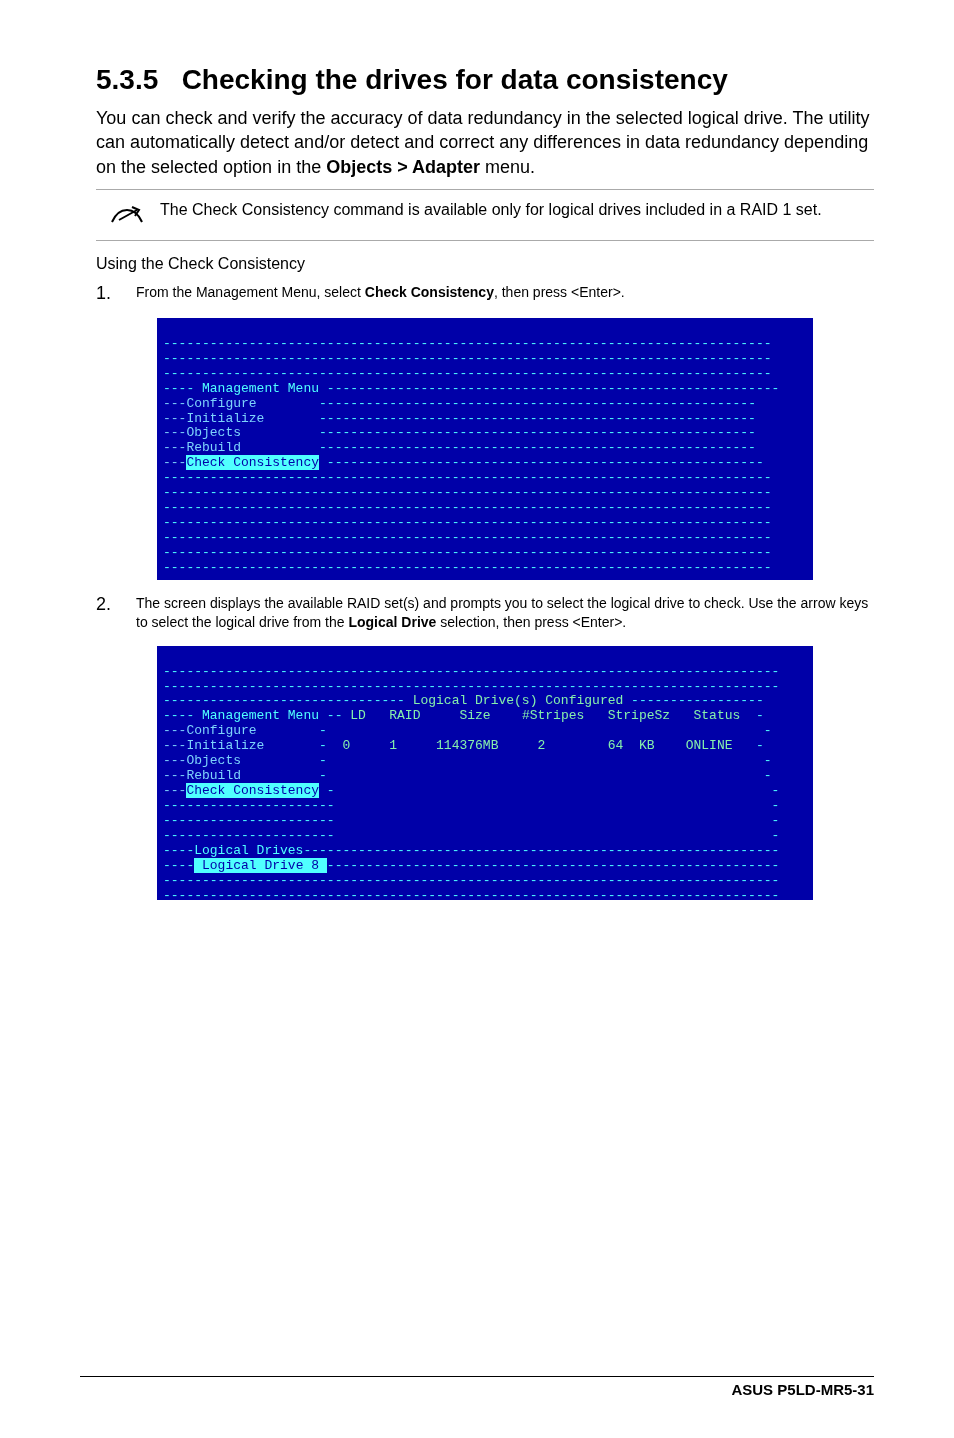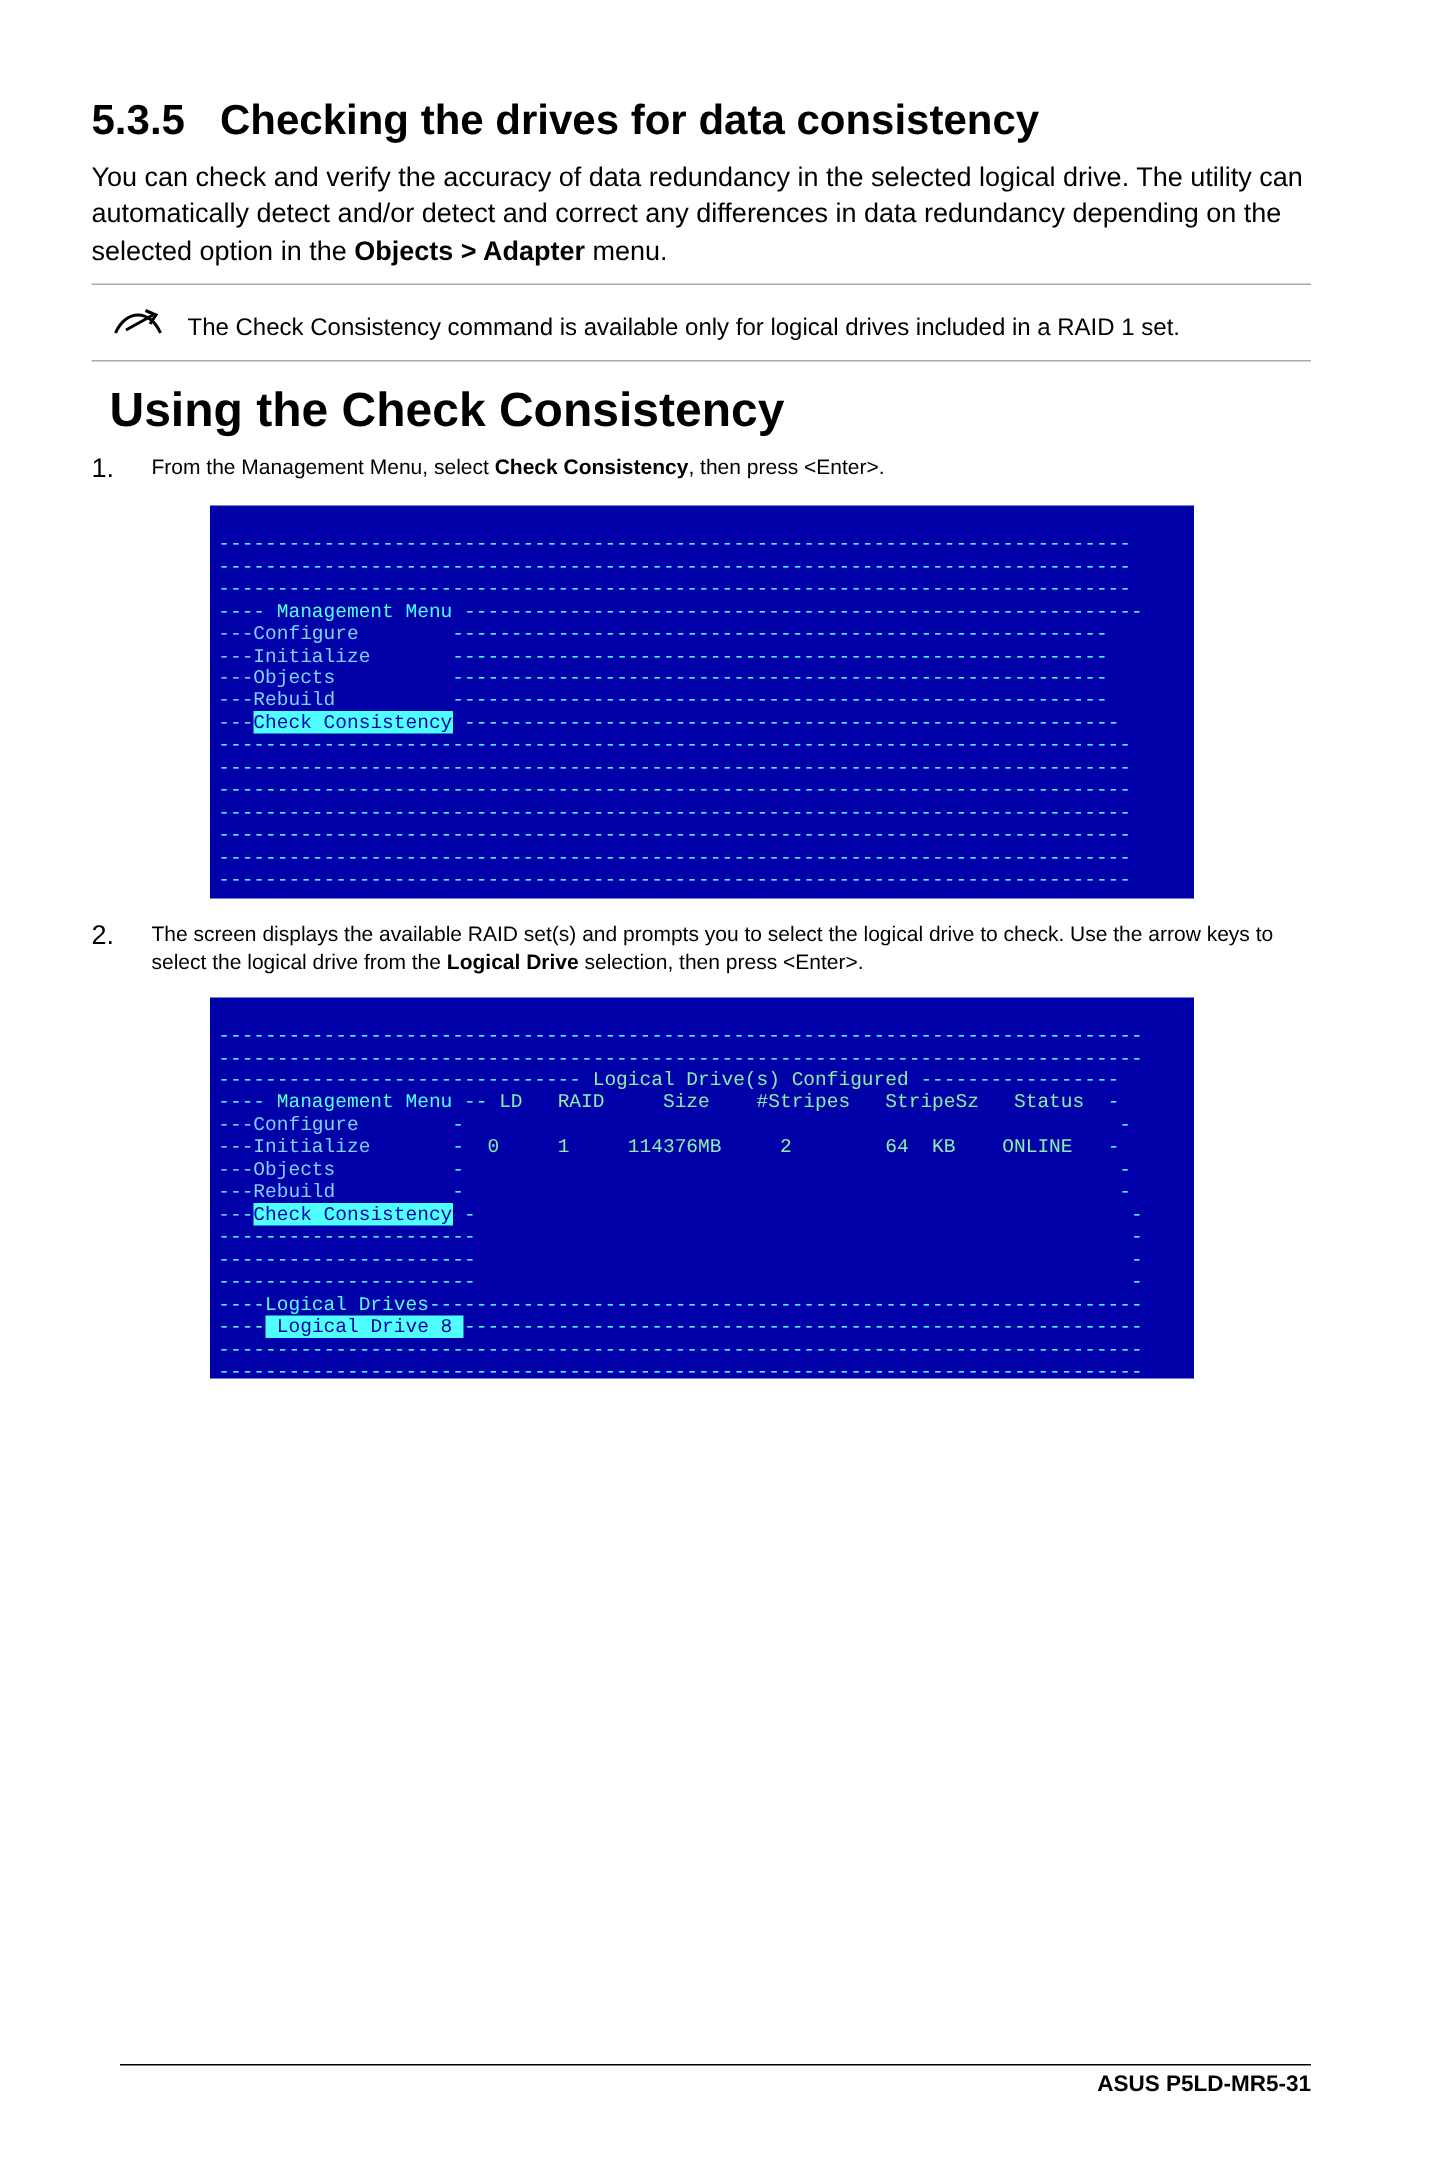--- a/index.html
+++ b/index.html
@@ -1,22 +1,22 @@
 <!DOCTYPE html>
 <html><head>
 <meta charset="utf-8">
 <style>
 html,body{margin:0;padding:0;background:#fff;font-family:Arial,Helvetica,sans-serif;color:#000}
-.page{width:954px;height:1438px;margin:0 auto;position:relative;box-sizing:border-box;padding:64px 80px 40px 61px}
+.page{width:954px;height:1438px;margin:0 auto;position:relative;box-sizing:border-box;padding:64px 80px 40px 96px}
 h2.section-title{font-size:28px;font-weight:700;margin:0 0 10px 0;letter-spacing:0}
-h3.subheading{font-size:32px;font-weight:700;margin:14px 0 6px 12px}
+h3.subheading{font-size:16px;font-weight:400;margin:14px 0 6px 0}
 p.body{font-size:18px;line-height:1.35;margin:0 0 8px 0}
 b.emb{font-weight:700}
 
-.note{display:flex;align-items:flex-end;border-top:1px solid #aaa;border-bottom:1px solid #aaa;padding:10px 6px;margin:10px 0 8px 0}
+.note{display:flex;align-items:flex-start;border-top:1px solid #aaa;border-bottom:1px solid #aaa;padding:10px 6px;margin:10px 0 8px 0}
 .note .icon-wrap{flex:0 0 50px;display:flex;justify-content:center;align-items:center}
 .note .note-text{font-size:16px;line-height:1.3;flex:1;padding-left:8px}
 
 .step{display:flex;margin:10px 0 14px 0}
 .step .num{width:40px;flex:0 0 40px;font-size:18px}
 .step .txt{font-size:14px;line-height:1.35}
 
 .bios{background:#0000a8;font-family:"Courier New",monospace;font-size:13px;line-height:1.15;color:#fff;margin:4px auto 14px auto;padding:4px 6px 0 6px;white-space:pre;overflow:hidden}
 .bios1{width:644px;height:258px}
 .bios2{width:644px;height:250px}

